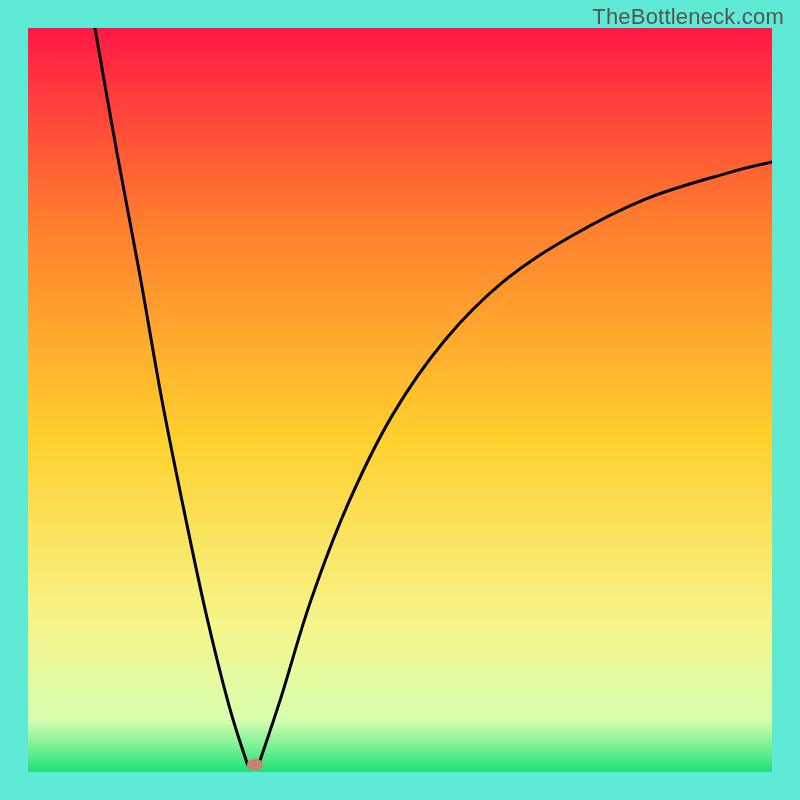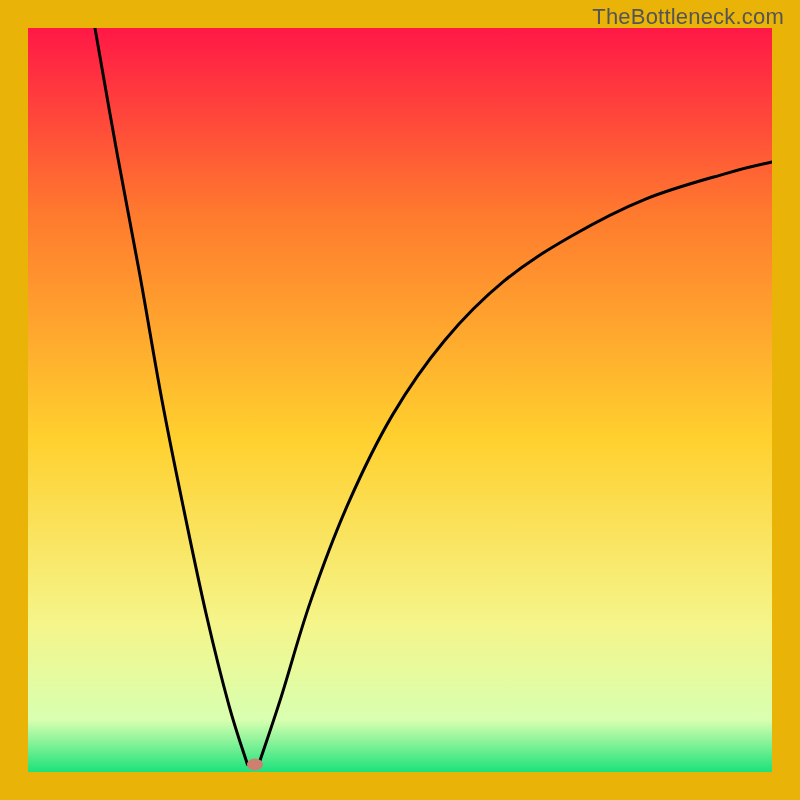--- a/index.html
+++ b/index.html
@@ -10,21 +10,21 @@
     overflow: hidden;
     background: #000;
     font-family: Arial, Helvetica, sans-serif;
   }
   .frame {
     position: absolute;
     left: 0;
     top: 0;
     width: 800px;
     height: 800px;
-    background: #eab308;
+    background: #5eead4;
   }
   .plot-area {
     position: absolute;
     
     left: 28px;
     top: 28px;
     width: 744px;   
     height: 744px;
   }
   .watermark {

